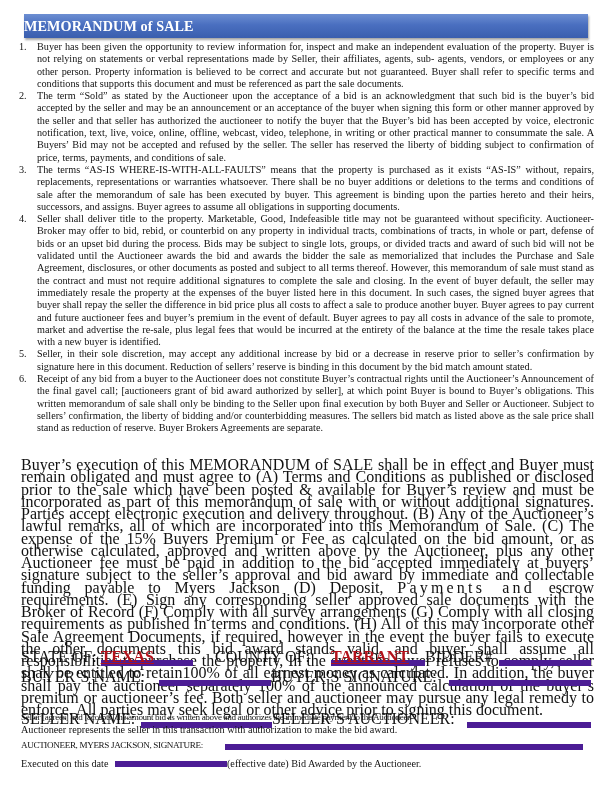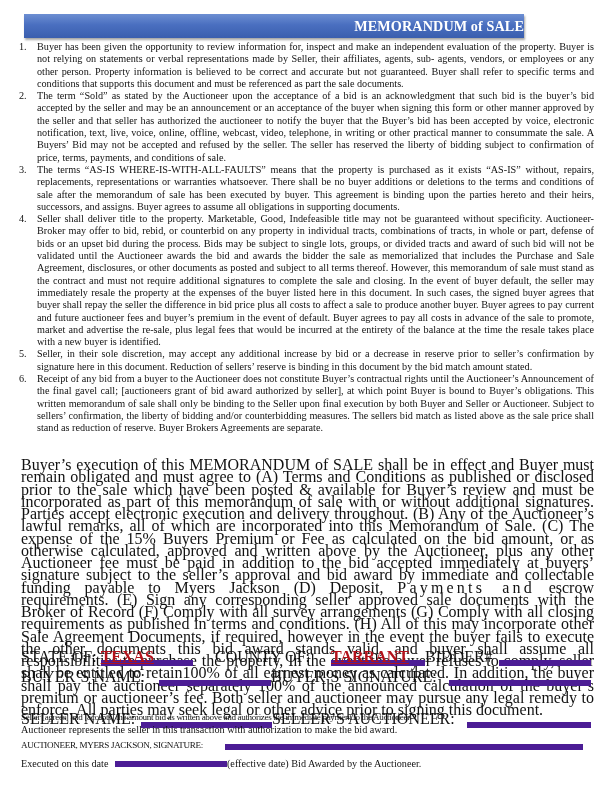--- a/index.html
+++ b/index.html
@@ -1,24 +1,24 @@
 <!DOCTYPE html>
 <html><head>
 <meta charset="utf-8">
 <style>
   html, body { margin: 0; padding: 0; background: #ffffff; }
   body {
     width: 612px; height: 792px; position: relative; overflow: hidden;
     font-family: "Liberation Serif", serif; color: #111;
   }
   .banner {
-    position: absolute; left: 24px; top: 14px; width: 500px; height: 24px;
+    position: absolute; left: 24px; top: 14px; width: 564px; height: 24px;
     background: linear-gradient(#6d8fd2 0%, #4a6fc0 45%, #3a5eae 100%);
     box-shadow: 1px 2px 2px rgba(0,0,0,0.35);
-    display: flex; align-items: center; justify-content: flex-end;
+    display: flex; align-items: center; justify-content: flex-start;
   }
   .banner-title {
     color: #ffffff; font-weight: bold; font-size: 14.2px; letter-spacing: 0.1px;
   }
   .clauses {
     position: absolute; left: 19px; top: 41px; width: 575px;
     margin: 0; padding: 0; list-style: none;
   }
   .clause {
     display: flex; font-size: 10.2px; line-height: 12.3px;

